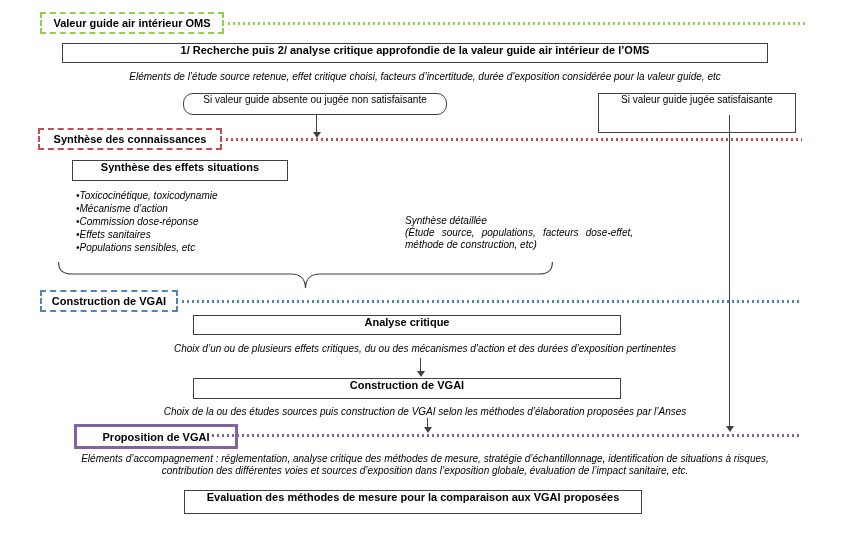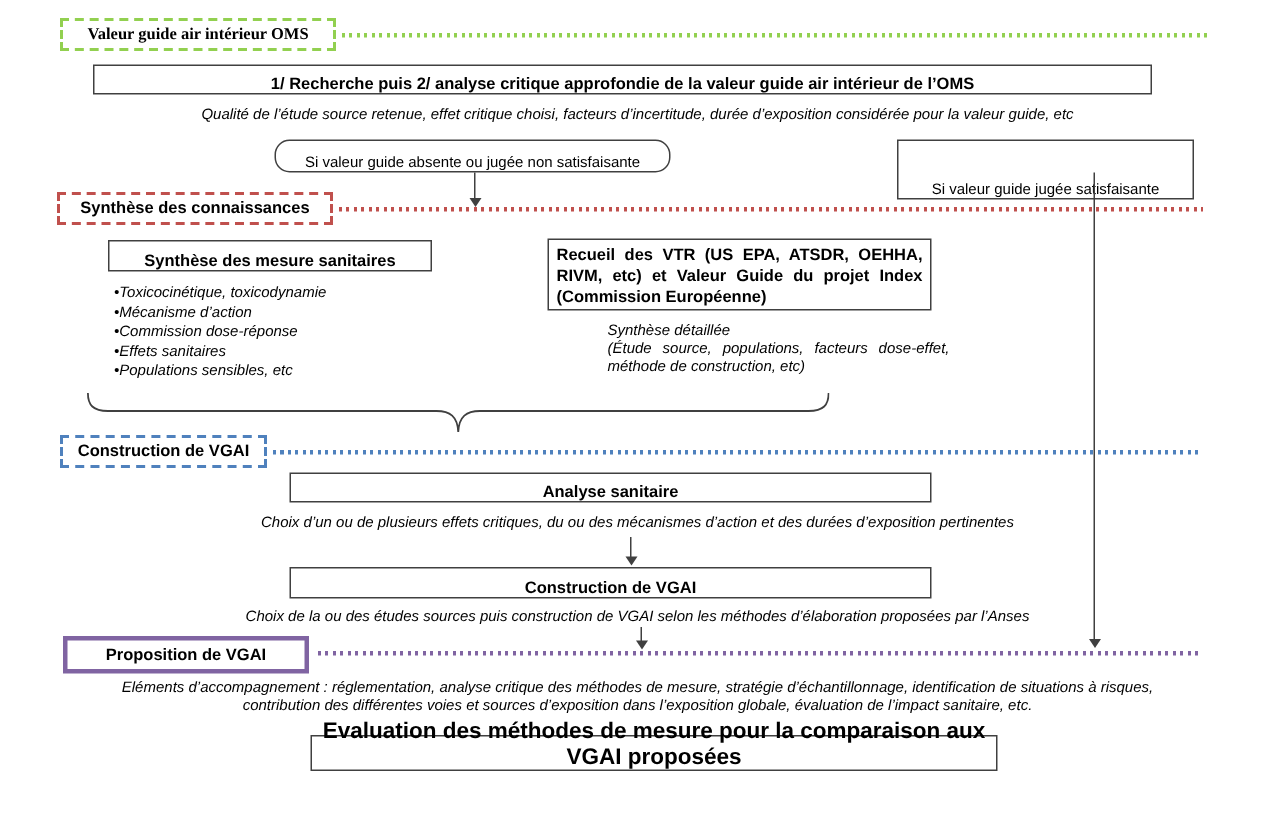--- a/index.html
+++ b/index.html
@@ -2,105 +2,102 @@
 <html style="--green: #92D050; --red: #C0504D; --blue: #4F81BD; --purple: #8064A2; --line: #404040;"><head>
 <meta charset="utf-8">
 <style>
   :root{
     --green:#92D050; --red:#C0504D; --blue:#4F81BD; --purple:#8064A2; --line:#404040;
   }
   html,body{margin:0;padding:0;background:#fff;}
   body{font-family:"Liberation Sans", sans-serif; color:#000;}
   #stage{position:relative;width:850px;height:543px;background:#fff;overflow:hidden;}
   .abs{position:absolute;}
-  .box{position:absolute;border:1px solid var(--line);background:#fff;display:flex;align-items:flex-end;justify-content:center;text-align:center;box-sizing:border-box;}
+  .box{position:absolute;border:1px solid var(--line);background:#fff;display:flex;align-items:flex-start;justify-content:center;text-align:center;box-sizing:border-box;}
   .bold{font-weight:bold;}
   .sec{position:absolute;background:#fff;display:flex;align-items:center;justify-content:center;text-align:center;font-weight:bold;font-size:11px;box-sizing:border-box;}
   .sec.green{border:2px dashed var(--green);}
   .sec.red{border:2px dashed var(--red);}
   .sec.blue{border:2px dashed var(--blue);}
-  .sec.purple{border:3px solid var(--purple);}
+  .sec.purple{border:3px solid var(--purple);margin-left:32px;}
   .dots{position:absolute;height:3px;}
   .dots.green{background:repeating-linear-gradient(90deg, var(--green) 0 2px, transparent 2px 5px);}
   .dots.red{background:repeating-linear-gradient(90deg, var(--red) 0 2px, transparent 2px 5px);}
   .dots.blue{background:repeating-linear-gradient(90deg, var(--blue) 0 2px, transparent 2px 5px);}
   .dots.purple{background:repeating-linear-gradient(90deg, var(--purple) 0 2px, transparent 2px 5px);}
   .caption{position:absolute;left:0;width:850px;text-align:center;font-style:italic;font-size:10px;line-height:12px;}
   .vline{position:absolute;width:1px;background:var(--line);}
   .ahead{position:absolute;width:0;height:0;border-left:4px solid transparent;border-right:4px solid transparent;border-top:6px solid var(--line);}
   .bullets{position:absolute;font-style:italic;font-size:10px;line-height:13px;text-align:left;}
   .detail{position:absolute;font-style:italic;font-size:10px;line-height:12px;text-align:justify;}
   .recueil{justify-content:flex-start;text-align:justify;align-items:flex-start;padding:3px 5px;font-size:11px;line-height:14px;}
 </style>
 </head>
 <body>
 
 <div id="stage">
 
-  <div class="sec green" style="left:40px;top:12px;width:184px;height:22px;font-family:Liberation Serif, serif;">
+  <div class="sec green" style="left:40px;top:12px;width:184px;height:22px;">
     <span>Valeur guide air intérieur OMS</span>
   </div>
   <div class="dots green" style="left:228px;top:22px;width:577px;"></div>
 
   <div class="box bold" style="left:62px;top:43px;width:706px;height:20px;font-size:11px;">
     <span>1/ Recherche puis 2/ analyse critique approfondie de la valeur guide air intérieur de l’OMS</span>
   </div>
 
-  <div class="caption" style="top:71px;">Qualité de l’étude source retenue, effet critique choisi, facteurs d’incertitude, durée d’exposition considérée pour la valeur guide, etc</div>
+  <div class="caption" style="top:71px;">Eléments de l’étude source retenue, effet critique choisi, facteurs d’incertitude, durée d’exposition considérée pour la valeur guide, etc</div>
 
   <div class="box" style="left:183px;top:93px;width:264px;height:22px;font-size:10px;border-radius:10px;">
     <span>Si valeur guide absente ou jugée non satisfaisante</span>
   </div>
   <div class="box" style="left:598px;top:93px;width:198px;height:40px;font-size:10px;">
     <span>Si valeur guide jugée satisfaisante</span>
   </div>
 
   <div class="vline" style="left:316px;top:115px;height:17px;"></div>
   <div class="ahead" style="left:313px;top:132px;"></div>
 
   <div class="vline" style="left:729px;top:115px;height:311px;"></div>
   <div class="ahead" style="left:726px;top:426px;"></div>
 
   <div class="sec red" style="left:38px;top:128px;width:184px;height:22px;">
     <span>Synthèse des connaissances</span>
   </div>
   <div class="dots red" style="left:226px;top:138px;width:576px;"></div>
 
   <div class="box bold" style="left:72px;top:160px;width:216px;height:21px;font-size:11px;">
-    <span>Synthèse des mesure sanitaires</span>
+    <span>Synthèse des effets situations</span>
   </div>
 
   <div class="bullets" style="left:76px;top:189px;width:230px;">
       <div>•Toxicocinétique, toxicodynamie</div>
       <div>•Mécanisme d’action</div>
       <div>•Commission dose-réponse</div>
       <div>•Effets sanitaires</div>
       <div>•Populations sensibles, etc</div>
     </div>
 
-  <div class="box bold recueil" style="left:365px;top:159px;width:256px;height:48px;">
-    <span>Recueil des VTR (US EPA, ATSDR, OEHHA, RIVM, etc) et Valeur Guide du projet Index (Commission Européenne)</span>
-  </div>
 
   <div class="detail" style="left:405px;top:215px;width:228px;">
     <div>Synthèse détaillée</div>
     <div>(Étude source, populations, facteurs dose-effet, méthode de construction, etc)</div>
   </div>
 
   <svg class="abs" style="left:58px;top:261px;" width="495" height="28" viewBox="0 0 495 28">
     <path d="M 0.6 1 C 0.6 9 4 13 14 13 L 233 13 C 242 13 247 16.5 247.5 27 C 248 16.5 253 13 262 13 L 481 13 C 491 13 494.4 9 494.4 1" fill="none" stroke="#404040" stroke-width="1.2"></path>
   </svg>
 
   <div class="sec blue" style="left:40px;top:290px;width:138px;height:22px;">
     <span>Construction de VGAI</span>
   </div>
   <div class="dots blue" style="left:182px;top:300px;width:620px;"></div>
 
   <div class="box bold" style="left:193px;top:315px;width:428px;height:20px;font-size:11px;">
-    <span>Analyse sanitaire</span>
+    <span>Analyse critique</span>
   </div>
 
   <div class="caption" style="top:343px;">Choix d’un ou de plusieurs effets critiques, du ou des mécanismes d’action et des durées d’exposition pertinentes</div>
 
   <div class="vline" style="left:420px;top:358px;height:14px;"></div>
   <div class="ahead" style="left:417px;top:371px;"></div>
 
   <div class="box bold" style="left:193px;top:378px;width:428px;height:21px;font-size:11px;">
     <span>Construction de VGAI</span>
   </div>
@@ -111,17 +108,17 @@
   <div class="ahead" style="left:424px;top:427px;"></div>
 
   <div class="sec purple" style="left:42px;top:424px;width:164px;height:25px;">
     <span>Proposition de VGAI</span>
   </div>
   <div class="dots purple" style="left:212px;top:434px;width:590px;"></div>
 
   <div class="caption" style="top:453px;">Eléments d’accompagnement : réglementation, analyse critique des méthodes de mesure, stratégie d’échantillonnage, identification de situations à risques,</div>
   <div class="caption" style="top:465px;">contribution des différentes voies et sources d’exposition dans l’exposition globale, évaluation de l’impact sanitaire, etc.</div>
 
-  <div class="box bold" style="left:207px;top:490px;width:458px;height:24px;font-size:15px;">
+  <div class="box bold" style="left:184px;top:490px;width:458px;height:24px;font-size:11px;">
     <span>Evaluation des méthodes de mesure pour la comparaison aux VGAI proposées</span>
   </div>
 
 </div>
 
 </body></html>

